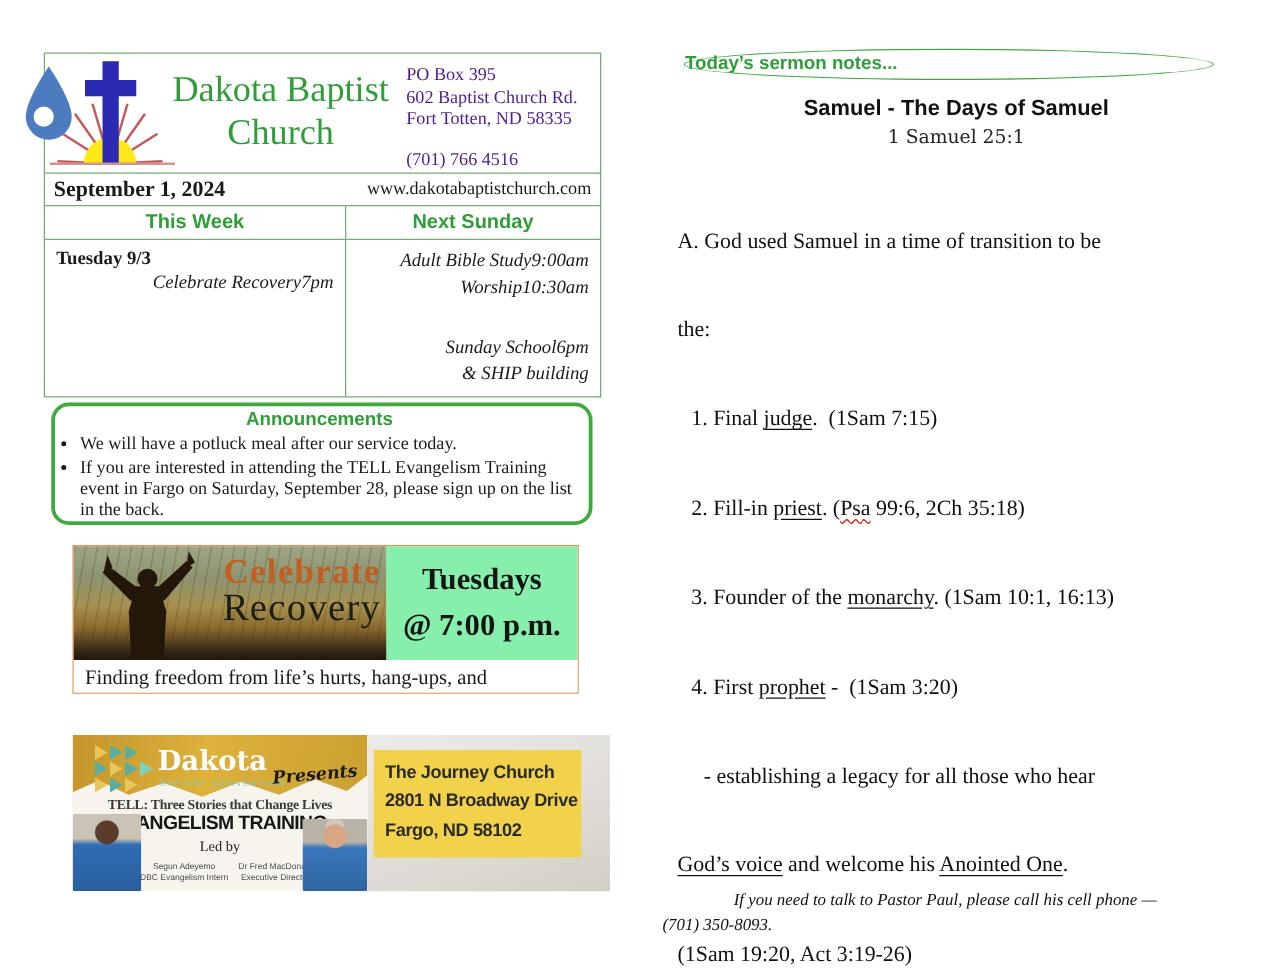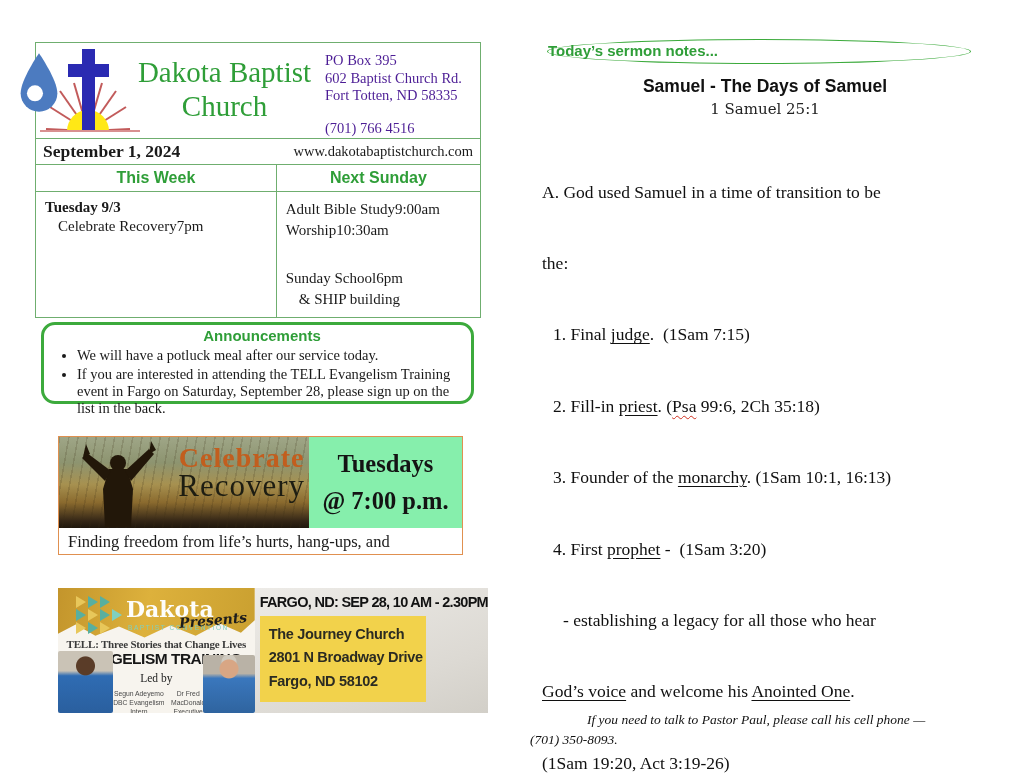--- a/index.html
+++ b/index.html
@@ -19,30 +19,30 @@
   .bt-date { font-weight:bold; font-size:17.5px; }
   .bt-site { font-size:14.5px; }
   .bt-weekhead { height:27px; border-top:1.3px solid #6fae6f; display:flex;
                  font-family:"Liberation Sans", sans-serif; font-weight:bold; color:#2f9e38; font-size:16px; }
   .bt-weekhead > div { flex-basis:54%; text-align:center; padding-top:4px; box-sizing:border-box; }
   .bt-weekhead > div:last-child { flex-basis:46%; border-left:1.3px solid #6fae6f; }
   .bt-content { flex:1; border-top:1.3px solid #6fae6f; display:flex; font-size:15px; }
   .bt-cell-left { flex-basis:54%; padding:7px 9px; box-sizing:border-box; }
   .bt-cell-right { flex-basis:46%; border-left:1.3px solid #6fae6f; padding:7px 9px; box-sizing:border-box; }
   .bold { font-weight:bold; }
-  .sched-row { display:flex; justify-content:flex-start; line-height:1.4; }
+  .sched-row { display:flex; justify-content:flex-end; line-height:1.4;font-style:italic; }
   .sched-indent { padding-left:13px; }
   .sched-gap { height:27px; }
 
   
   .drop { position:absolute; left:16px; top:52px; }
 
   
-  .annc { position:absolute; left:41px; top:322px; width:433px; height:82px; border:3px solid #3caa3c;
-          border-radius:14px; box-sizing:border-box; padding:2px 8px 0 17px; background:#fff; }
+  .annc { position:absolute; left:41px; top:322px; width:433px; height:98px; border:3px solid #3caa3c;
+          border-radius:14px; box-sizing:border-box; padding:2px 8px 0 4px; background:#fff; }
   .annc-title { text-align:center; font-family:"Liberation Sans", sans-serif; font-weight:bold;
                 color:#2f9e38; font-size:15px; }
   .annc ul { margin:3px 0 0 16px; padding:0; font-size:14.5px; line-height:1.18; font-weight:500; }
   .annc li { margin-bottom:2px; }
 
   
   .cr { position:absolute; left:58px; top:436px; width:405px; height:119px; border:1px solid #e09050;
         box-sizing:border-box; display:flex; flex-direction:column; background:#fff; }
   .cr-top { height:91px; display:flex; }
   .cr-photo { flex:1; position:relative; overflow:hidden;
@@ -261,21 +261,20 @@
         </div>
         <div>
           <div>Dr Fred MacDonald</div>
           <div>Executive Director</div>
         </div>
       </div>
       <div class="ev-photo p-left"></div>
       <div class="ev-photo p-right"></div>
     </div>
     <div class="ev-right">
-      <div class="ev-event">FARGO, ND: SEP 28, 10 AM - 2.30PM</div>
       <div class="ev-venue">
         <div>The Journey Church</div>
         <div>2801 N Broadway Drive</div>
         <div>Fargo, ND 58102</div>
       </div>
     </div>
   </div>
 
   <div class="oval">Today’s sermon notes...</div>
   <div class="sermon-title">Samuel - The Days of Samuel</div>

